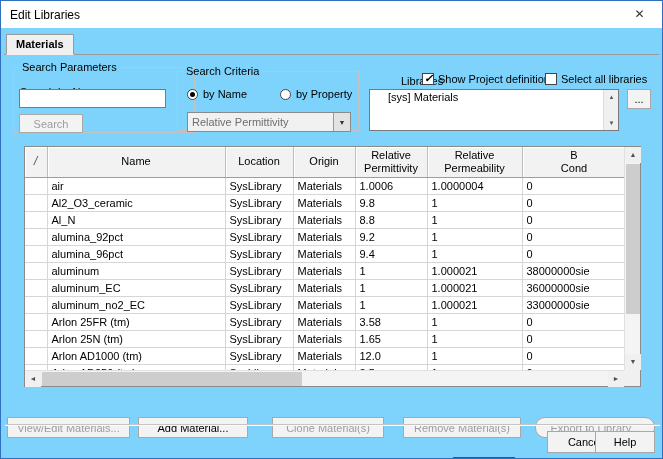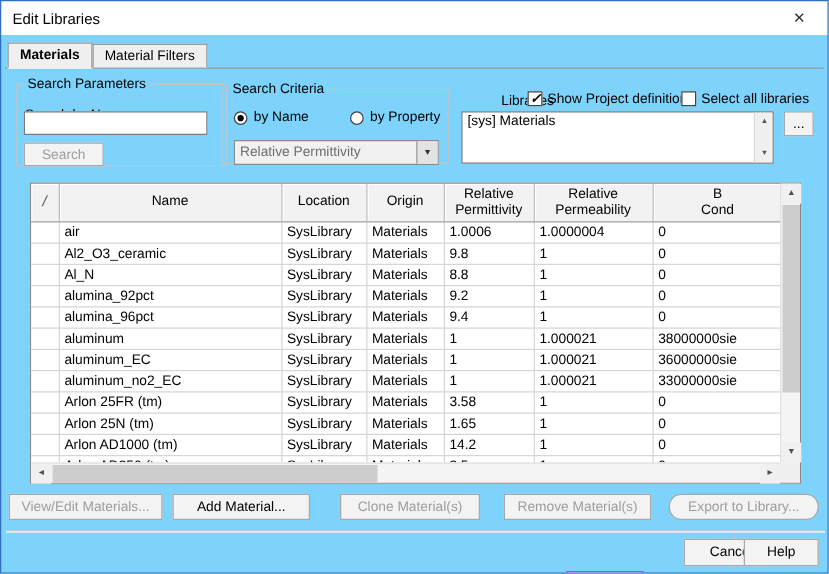--- a/index.html
+++ b/index.html
@@ -15,21 +15,21 @@
 
   
   .tabs { position: absolute; left: 3px; top: 33px; right: 3px; height: 21px; border-bottom: 1px solid #9a9a9a; padding-left: 2px; display: flex; align-items: flex-end; }
   .tab { border: 1px solid #9a9a9a; border-bottom: none; background: #f0f0f0; padding: 3px 9px 2px; height: 19px; white-space: nowrap; }
   .tab.active { font-weight: bold; height: 21px; margin-bottom: -1px; border-bottom: 1px solid #f0f0f0; }
 
   
   fieldset.group { position: absolute; border: 1px solid #c3c3c3; background: transparent; }
   fieldset.group legend { padding: 0 3px; margin-left: 5px; font-size: 11px; }
 
-  .g-search { left: 12px; top: 60px; width: 169px; height: 72px; }
+  .g-search { left: 12px; top: 60px; width: 182px; height: 72px; }
   .sbn-label { position: absolute; left: 6px; top: 1px; margin-top: 12px; }
   .search-input { position: absolute; left: 5px; top: 16px; width: 147px; height: 19px; border: 1px solid #7a7a7a; background: #fff; font: inherit; padding: 0 3px; }
   .search-btn { position: absolute; left: 5px; top: 41px; width: 64px; height: 19px; }
 
   .g-criteria { left: 176px; top: 64px; width: 182px; height: 66px; }
   .radio { position: absolute; display: inline-flex; align-items: center; gap: 5px; white-space: nowrap; cursor: default; }
   .r1 { left: 9px; top: 11px; }
   .r2 { left: 102px; top: 11px; }
   .rb { width: 11px; height: 11px; border: 1px solid #444; border-radius: 50%; background: #fff; position: relative; display: inline-block; flex: 0 0 auto; }
   .rb.on::after { content: ""; position: absolute; left: 2px; top: 2px; width: 5px; height: 5px; border-radius: 50%; background: #000; }
@@ -37,21 +37,21 @@
   .combo-text { flex: 1; padding: 0 4px; white-space: nowrap; overflow: hidden; }
   .combo-arrow { width: 17px; height: 100%; border-left: 1px solid #9a9a9a; background: #e3e3e3; color: #333; font-size: 7px; display: flex; align-items: center; justify-content: center; }
 
   
   .lib-label { position: absolute; left: 368px; top: 74px; padding-left: 32px; }
   .cbrow { position: absolute; display: inline-flex; align-items: center; gap: 4px; white-space: nowrap; cursor: default; }
   .cb1 { left: 421px; top: 72px; }
   .cb2 { left: 544px; top: 72px; }
   .cb { width: 12px; height: 12px; border: 1px solid #444; background: #fff; display: inline-block; position: relative; flex: 0 0 auto; }
   .cb.on::after { content: "✓"; position: absolute; left: 1px; top: -2px; font-size: 11px; font-weight: bold; color: #000; }
-  .listbox { position: absolute; left: 368px; top: 88px; width: 250px; height: 42px; border: 1px solid #7a7a7a; background: #fff; overflow: hidden; }
+  .listbox { position: absolute; left: 368px; top: 88px; width: 250px; height: 42px; border: 1px solid #7a7a7a; background: #fff; overflow: hidden; padding-left: 14px; }
   .listbox .item { height: 15px; line-height: 15px; padding: 0 4px; white-space: nowrap; }
   .lb-scroll { position: absolute; right: 0; top: 0; width: 15px; height: 100%; background: #f0f0f0; border-left: 1px solid #dcdcdc; }
   .lb-arrow { position: absolute; left: 0; width: 15px; height: 14px; font-size: 6px; text-align: center; line-height: 14px; color: #555; }
   .lb-up { top: 0; } .lb-down { bottom: 0; }
   .more-btn { position: absolute; left: 626px; top: 88px; width: 24px; height: 20px; }
 
   
   .btn { font: inherit; font-size: 11px; background: #f3f3f3; border: 1px solid #a8a8a8; color: #000; cursor: pointer; }
   .btn.disabled { color: #9d9d9d; }
   .btn.default { border: 1px solid #6d28d9; box-shadow: inset 0 0 0 1px #9cc3e8; margin-top: 26px; }
@@ -69,21 +69,21 @@
   .vscroll { position: absolute; right: 0; top: 0; width: 16px; height: 223px; background: #f4f4f4; border-left: 1px solid #e0e0e0; }
   .hscroll { position: absolute; left: 0; bottom: 0; width: 599px; height: 16px; background: #f4f4f4; border-top: 1px solid #e0e0e0; }
   .corner { position: absolute; right: 0; bottom: 0; width: 16px; height: 16px; background: #f0f0f0; }
   .sb-arrow { position: absolute; width: 16px; height: 16px; background: #f0f0f0; color: #505050; font-size: 7px; line-height: 16px; text-align: center; }
   .va-up { top: 0; left: 0; } .va-down { bottom: 0; left: 0; }
   .ha-left { left: 0; top: 0; } .ha-right { right: 0; top: 0; }
   .vthumb { position: absolute; left: 1px; top: 17px; width: 14px; height: 150px; background: #cdcdcd; }
   .hthumb { position: absolute; top: 1px; left: 17px; width: 260px; height: 14px; background: #cdcdcd; }
 
   
-  .actions .btn { position: absolute; top: 394px; height: 21px; }
+  .actions .btn { position: absolute; top: 416px; height: 21px; }
 
   
   .hsep { position: absolute; left: 4px; top: 423px; width: 655px; height: 2px; border-top: 1px solid #c4c4c4; border-bottom: 1px solid #fbfbfb; }
   .vdiv { position: absolute; left: 586px; top: 428px; width: 1px; height: 25px; background: #c9c9c9; }
   .footer-btn { position: absolute; top: 430px; height: 22px; }
   .ok-btn { left: 452px; width: 62px; }
   .cancel-btn { left: 546px; width: 62px; padding-left: 14px; }
   .help-btn { left: 594px; width: 60px; }
 </style>
 </head>
@@ -91,21 +91,20 @@
 
 <div class="dialog">
 
   <div class="titlebar">
     <span class="title">Edit Libraries</span>
     <span class="close">✕</span>
   </div>
 
   <div class="tabs">
     <div class="tab active">Materials</div>
-    <div class="tab">Material Filters</div>
   </div>
 
   <fieldset class="group g-search">
     <legend>Search Parameters</legend>
     <div class="sbn-label">Search by Name</div>
     <input class="search-input" value="" style="">
     <button class="btn disabled search-btn">Search</button>
   </fieldset>
 
   <fieldset class="group g-criteria">
@@ -257,21 +256,21 @@
               <td>Materials</td>
               <td>1.65</td>
               <td>1</td>
               <td>0</td>
             </tr>
             <tr>
               <td class="sel"></td>
               <td>Arlon AD1000 (tm)</td>
               <td>SysLibrary</td>
               <td>Materials</td>
-              <td>14.2</td>
+              <td>12.0</td>
               <td>1</td>
               <td>0</td>
             </tr>
             <tr>
               <td class="sel"></td>
               <td>Arlon AD250 (tm)</td>
               <td>SysLibrary</td>
               <td>Materials</td>
               <td>2.5</td>
               <td>1</td>

